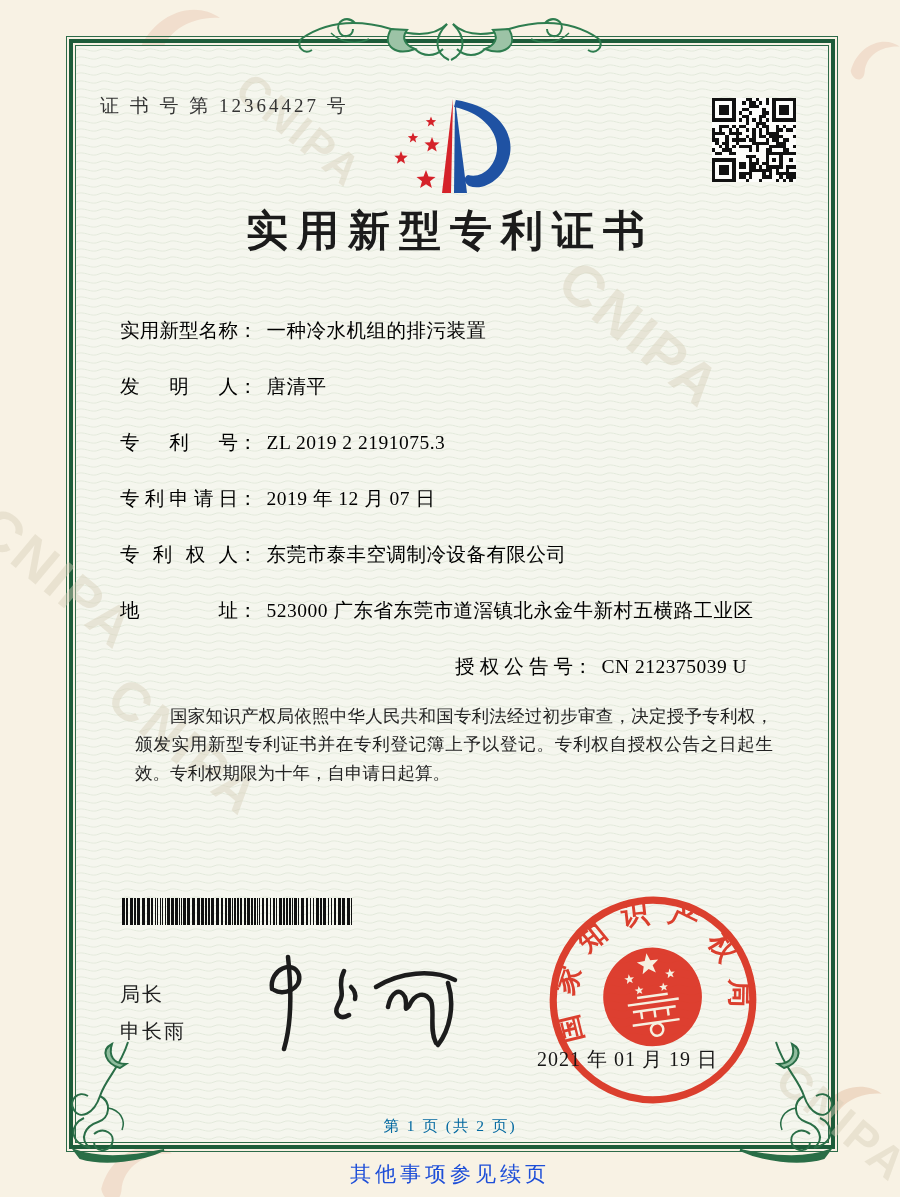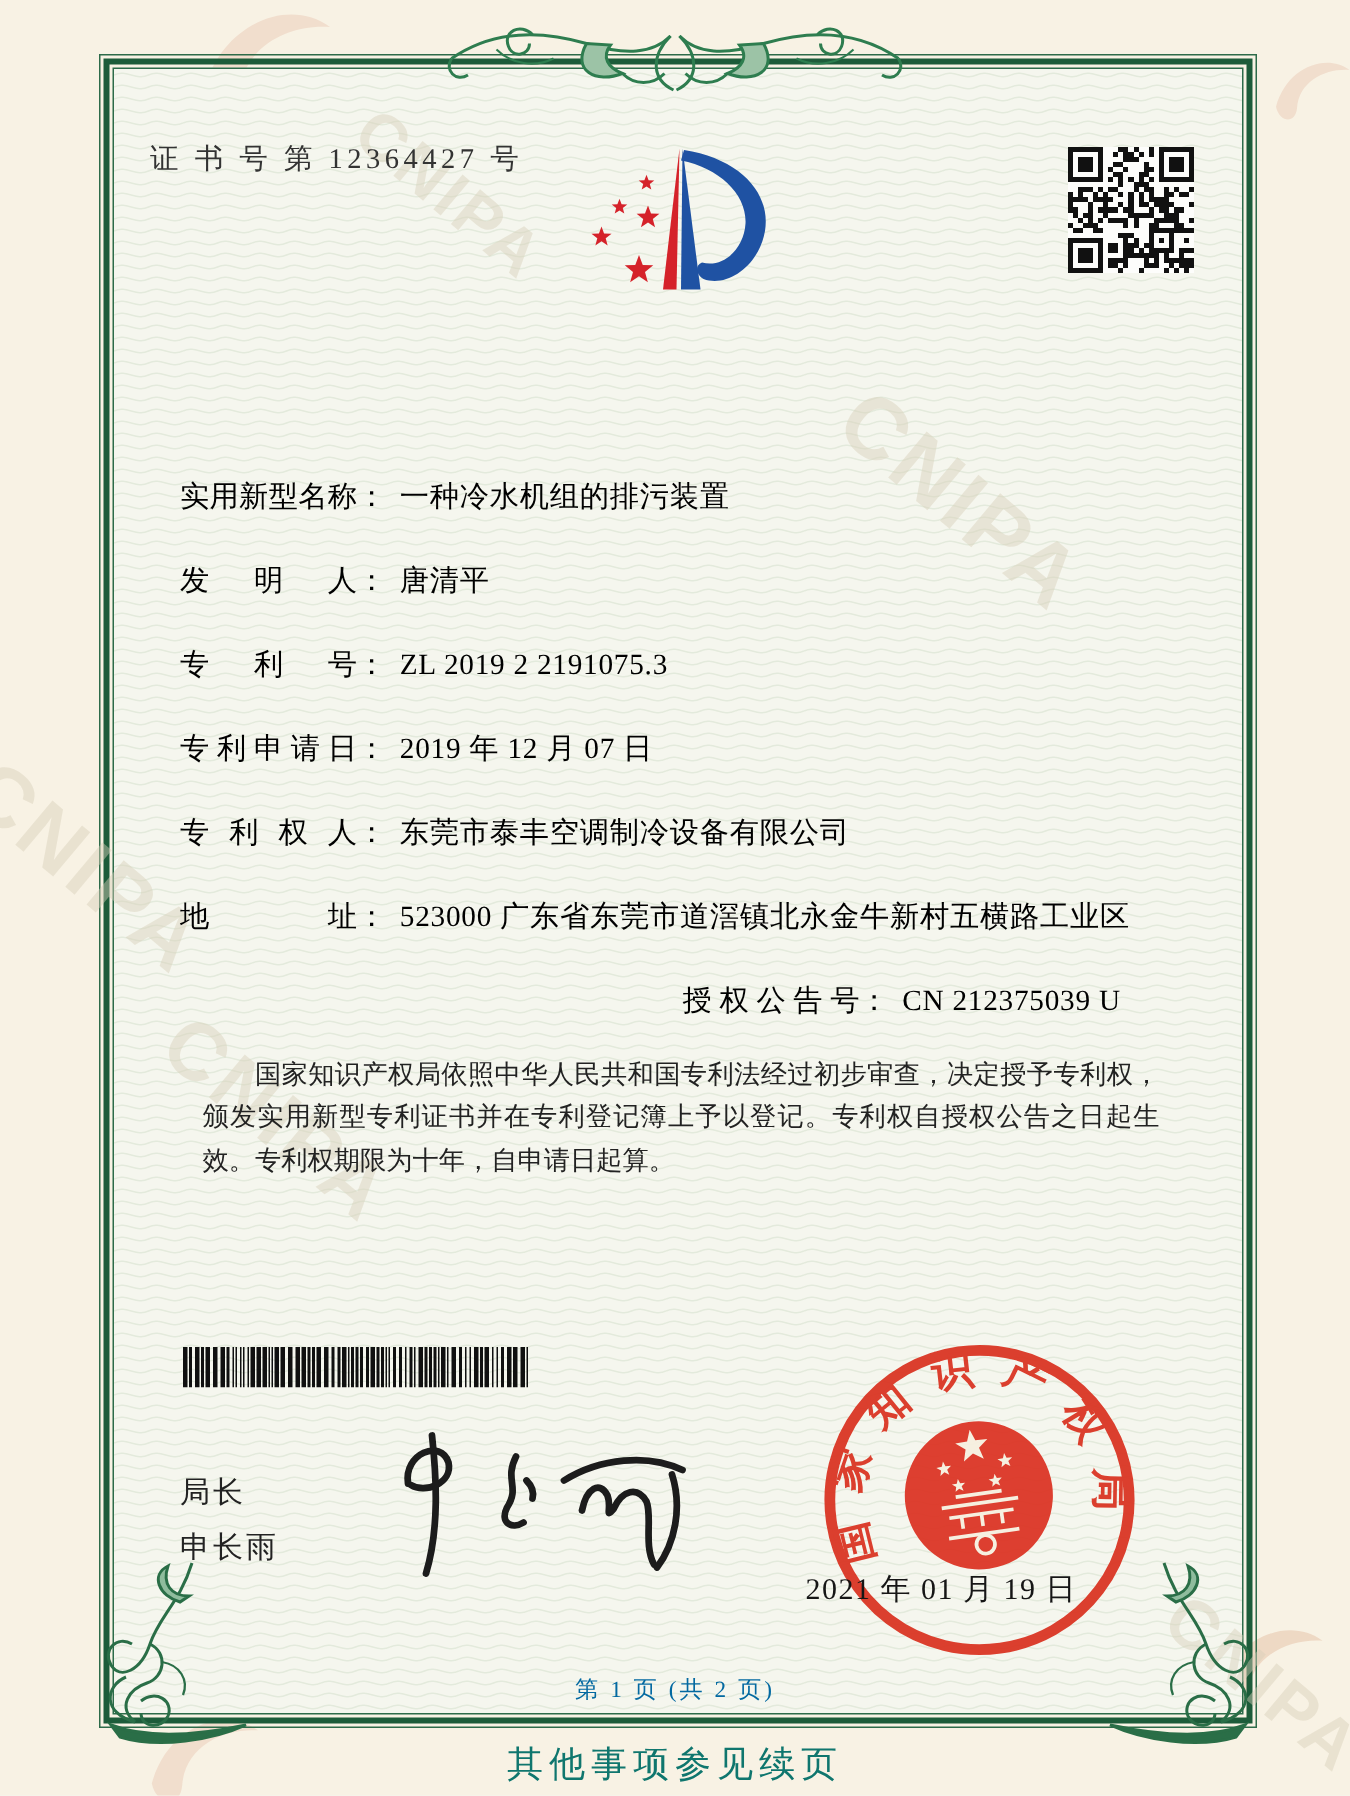--- a/index.html
+++ b/index.html
@@ -36,21 +36,21 @@
       line-height:1.62;color:#222;text-align:justify;}
   .paras p{margin:16px;text-indent:2em;}
 
   .signer{position:absolute;left:120px;font-size:20px;
       font-family:"Liberation Sans",sans-serif;color:#222;letter-spacing:2px;}
   .seal-date{position:absolute;left:537px;top:1046px;font-size:20px;color:#161616;
       letter-spacing:1px;white-space:nowrap;}
   .footer-page{position:absolute;left:0;right:0;top:1116px;text-align:center;
       font-size:15.5px;letter-spacing:2px;color:#0369a1;}
   .bottom-note{position:absolute;left:0;right:0;top:1160px;text-align:center;
-      font-size:24px;letter-spacing:4px;color:#0f766e;}
+      font-size:21px;letter-spacing:4px;color:#1d4ed8;}
 
   .abs{position:absolute;}
 </style>
 </head>
 <body>
 
 <div class="page">
 
   <svg class="pinkcurl" style="left:128px;top:-10px" width="120" height="95" viewBox="0 0 120 95">
     <path d="M8,70 C20,25 65,8 92,28 C66,26 34,40 32,72 C30,90 12,88 8,70 Z" fill="#e9c6b2"></path>
@@ -447,20 +447,21 @@
       <rect x="22" y="23" width="1" height="1" fill="#111"></rect>
       <rect x="23" y="23" width="1" height="1" fill="#111"></rect>
       <rect x="24" y="23" width="1" height="1" fill="#111"></rect>
       <rect x="10" y="24" width="1" height="1" fill="#111"></rect>
       <rect x="14" y="24" width="1" height="1" fill="#111"></rect>
       <rect x="19" y="24" width="1" height="1" fill="#111"></rect>
       <rect x="21" y="24" width="1" height="1" fill="#111"></rect>
       <rect x="23" y="24" width="1" height="1" fill="#111"></rect>
     </svg>
 
+  <div class="title">实用新型专利证书</div>
 
   <div class="field-row" style="top:317px">
     <span class="f-label">实用新型名称</span><span class="f-colon">：</span><span class="f-value">一种冷水机组的排污装置</span>
   </div>
   <div class="field-row" style="top:373px">
     <span class="f-label">发明人</span><span class="f-colon">：</span><span class="f-value">唐清平</span>
   </div>
   <div class="field-row" style="top:429px">
     <span class="f-label">专利号</span><span class="f-colon">：</span><span class="f-value">ZL 2019 2 2191075.3</span>
   </div>

